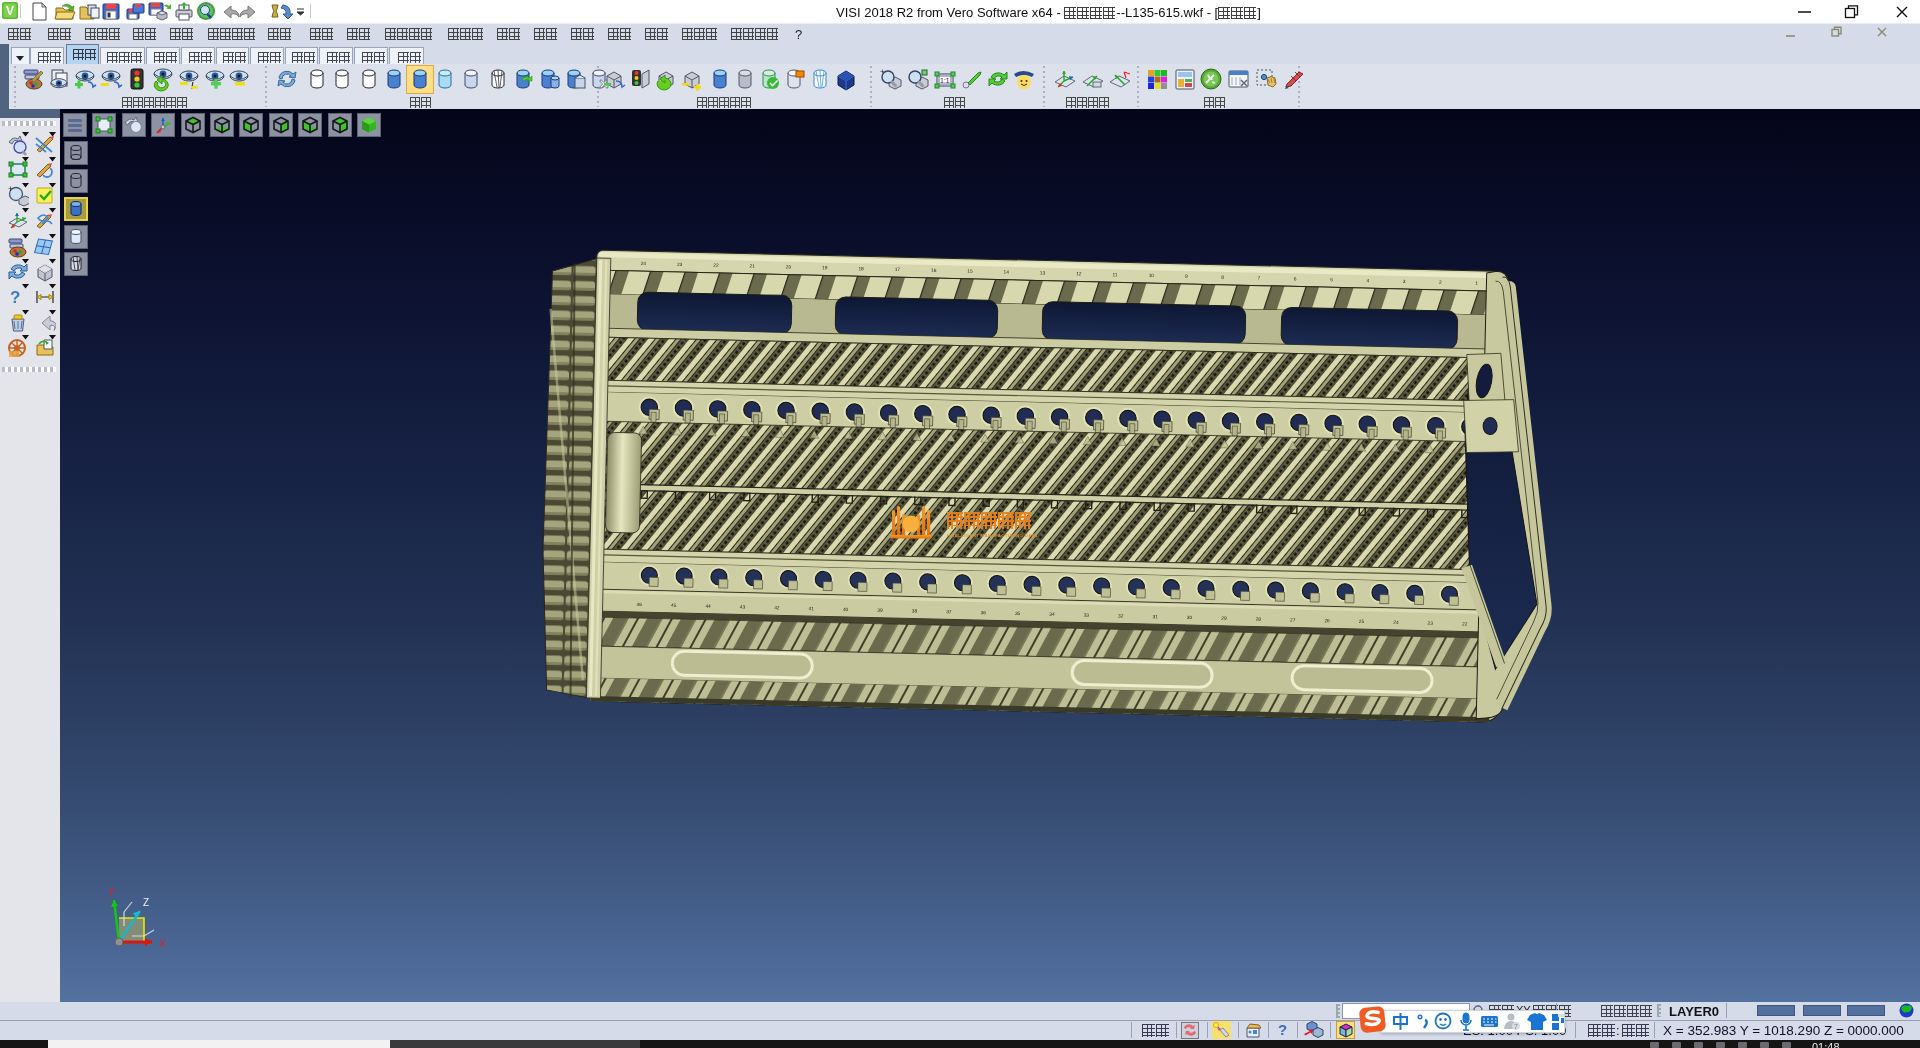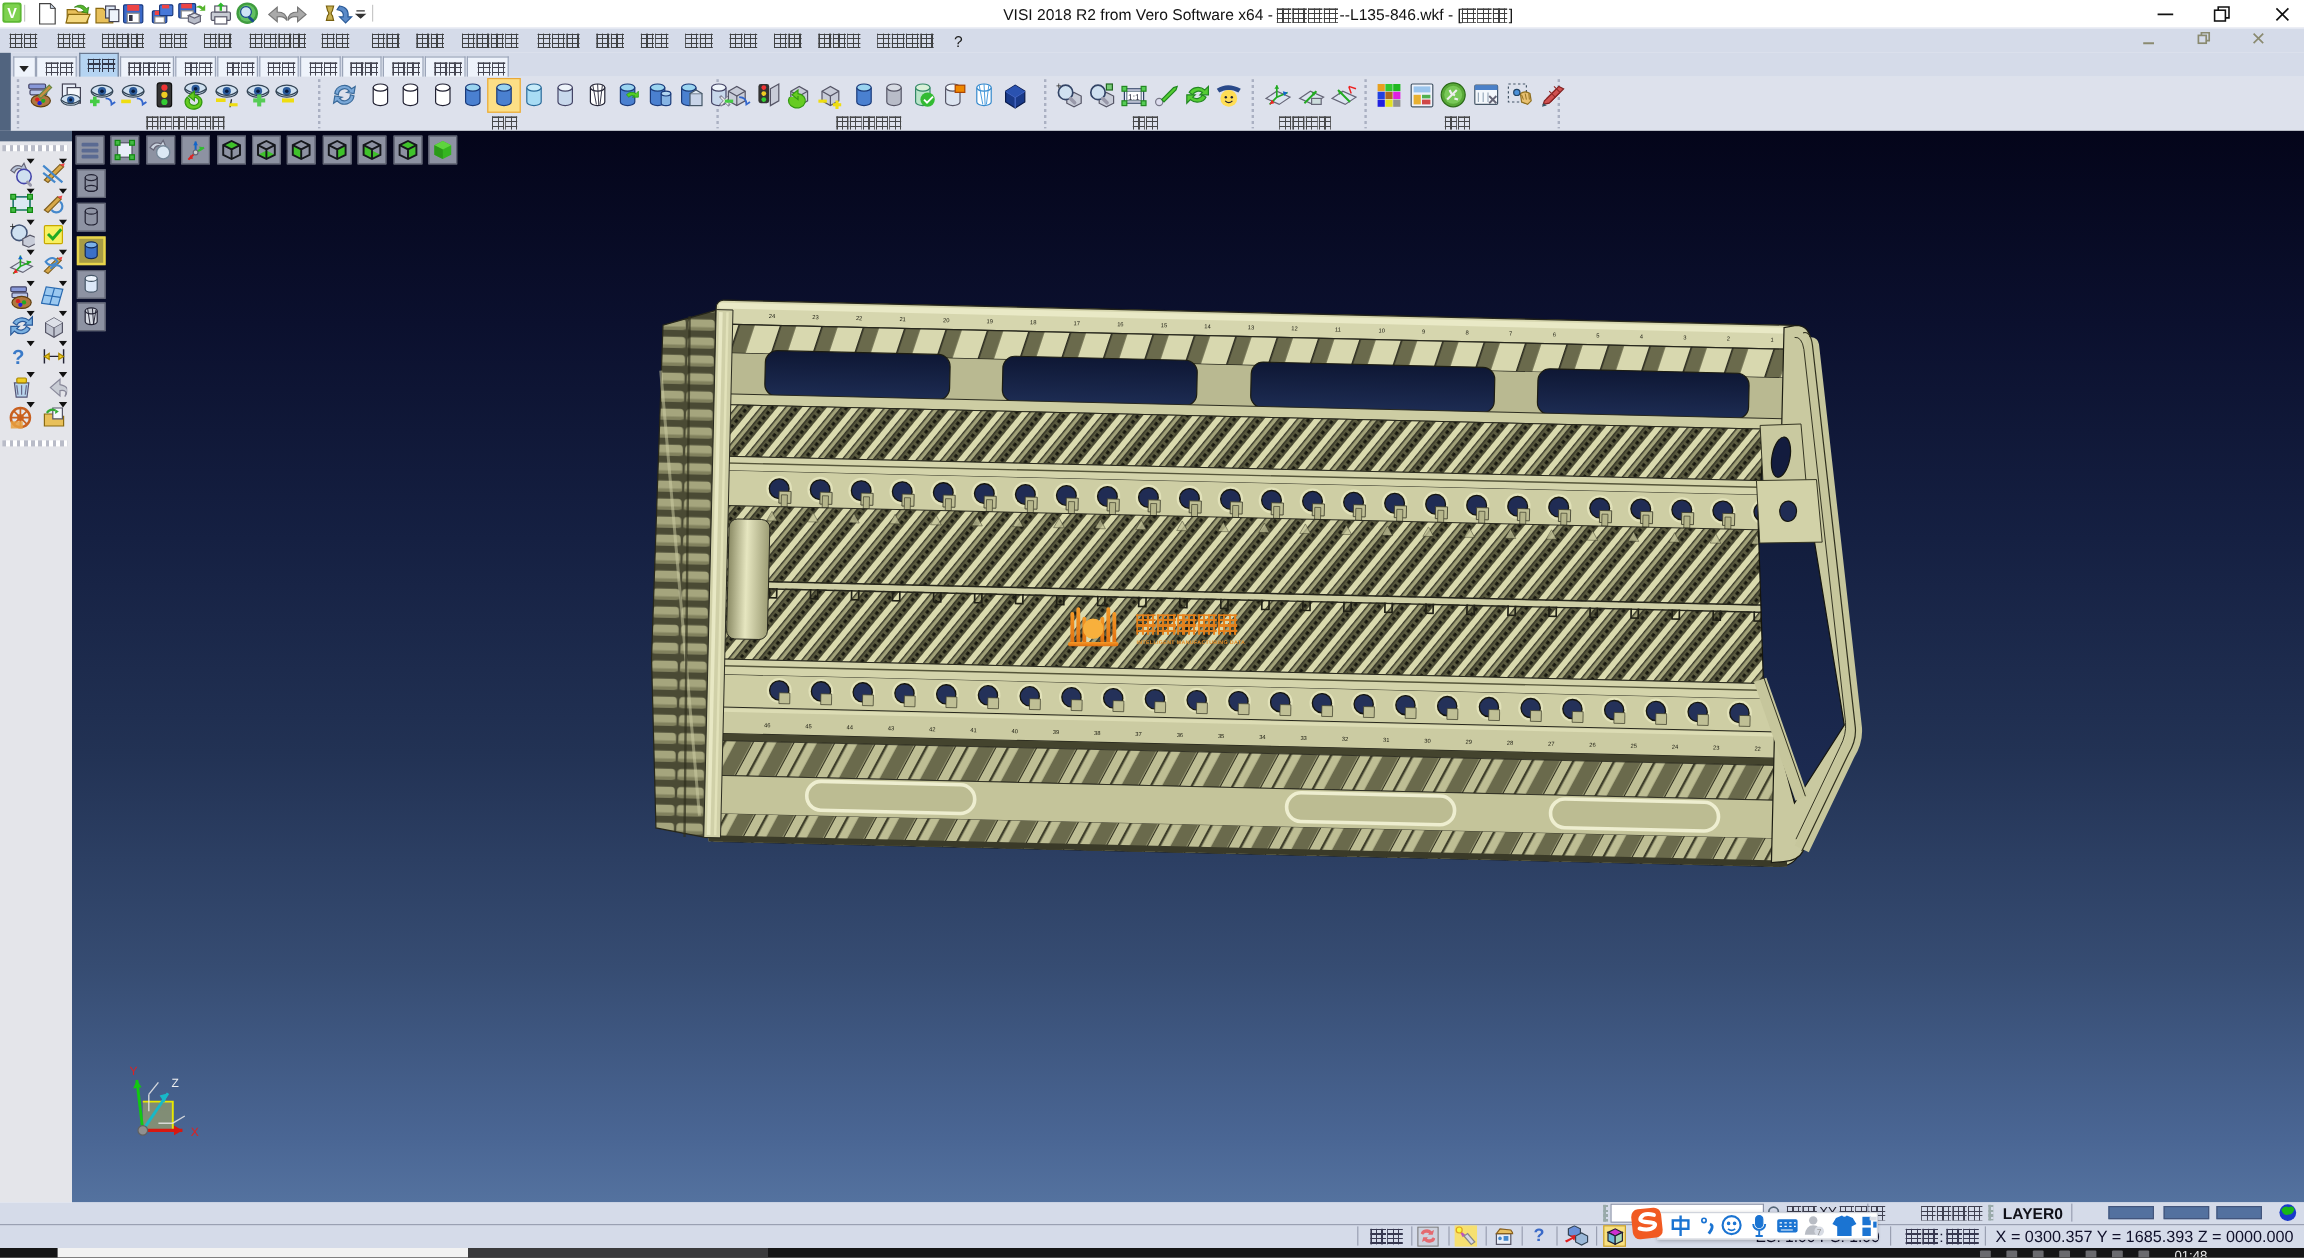--- a/index.html
+++ b/index.html
@@ -44,21 +44,21 @@
 .cjrun{position:absolute;white-space:nowrap}
 </style></head><body>
 <div id="page">
     <div class="abs" id="titlebar"></div>
     <div class="abs" id="title-text" style="left:836px;width:auto;display:flex;align-items:center">
       <span>VISI 2018 R2 from Vero Software x64 -&nbsp;</span>
       <span class="cj" style="width:12px;height:12px;color:#111;margin-right:1px"></span>
       <span class="cj" style="width:12px;height:12px;color:#111;margin-right:1px"></span>
       <span class="cj" style="width:12px;height:12px;color:#111;margin-right:1px"></span>
       <span class="cj" style="width:12px;height:12px;color:#111;margin-right:1px"></span>
-      <span>--L135-846.wkf - [</span>
+      <span>--L135-615.wkf - [</span>
       <span class="cj" style="width:12px;height:12px;color:#111;margin-right:1px"></span>
       <span class="cj" style="width:12px;height:12px;color:#111;margin-right:1px"></span>
       <span class="cj" style="width:12px;height:12px;color:#111;margin-right:1px"></span>
       <span>]</span>
     </div>
     <svg class="abs" style="left:0;top:0" width="330" height="23" viewBox="0 0 330 23">
       <rect x="2" y="2" width="16" height="17" rx="2" fill="#5cb832"></rect>
       <rect x="3.5" y="3.5" width="13" height="14" rx="1.5" fill="#7ed14f"></rect>
       <text x="10" y="15" font-size="12" font-weight="bold" fill="#fff" text-anchor="middle">V</text>
       <rect x="20" y="4" width="1" height="14" fill="#c8c8c8"></rect>
@@ -1183,21 +1183,21 @@
       <path d="M3 6 l6 -3 6 3 -6 3z" fill="#d030d0" stroke="#223"></path>
       <path d="M3 6 l6 3 0 7 -6 -3z" fill="#70b8d8" stroke="#223"></path>
       <path d="M15 6 l-6 3 0 7 6 -3z" fill="#a8d8b8" stroke="#223"></path>
     </svg>
     <div class="abs" style="left:1463px;top:1023px;font-size:13px;color:#10102a">ES: 1.00 PS: 1.00</div>
     <div class="vsep" style="left:1575px;top:1022px;height:16px"></div>
     <div class="cjrun" style="left:1588px;top:1024px"><span class="cj" style="width:13px;height:13px;color:#10102a;margin-right:1px"></span><span class="cj" style="width:13px;height:13px;color:#10102a;margin-right:1px"></span></div>
     <div class="abs" style="left:1616px;top:1023px;font-size:13px;color:#10102a">:</div>
     <div class="cjrun" style="left:1622px;top:1024px"><span class="cj" style="width:13px;height:13px;color:#10102a;margin-right:1px"></span><span class="cj" style="width:13px;height:13px;color:#10102a;margin-right:1px"></span></div>
     <div class="vsep" style="left:1654px;top:1022px;height:16px"></div>
-    <div class="abs" style="left:1663px;top:1023px;font-size:13.5px;color:#10102a">X = 0300.357 Y = 1685.393 Z = 0000.000</div>
+    <div class="abs" style="left:1663px;top:1023px;font-size:13.5px;color:#10102a">X = 352.983 Y = 1018.290 Z = 0000.000</div>
     <div class="abs" style="left:1381px;top:1010px;width:184px;height:23px;background:#fff;border:1px solid #d0d4dc;box-shadow:0 1px 3px rgba(0,0,0,0.25)"></div>
     <svg class="abs" style="left:1358px;top:1005px" width="30" height="30" viewBox="0 0 30 30">
       <rect x="2" y="2" width="25" height="25" rx="6" fill="#f15a22" transform="rotate(-6 15 15)"></rect>
       <path d="M21 8 q-8 -3 -11 1 q-2 3 3 4 l5 1 q5 1 2 4 q-4 3 -12 0" fill="none" stroke="#fff" stroke-width="3.4" stroke-linecap="round" transform="rotate(-6 15 15)"></path>
     </svg>
     <svg class="abs" style="left:1392px;top:1012px" width="172" height="20" viewBox="0 0 172 20">
       <g fill="#1b74d2" stroke="#1b74d2">
         <rect x="2" y="5" width="13" height="7" fill="none" stroke-width="2"></rect>
         <path d="M8.5 1 v17" stroke-width="2"></path>
         <circle cx="28" cy="5" r="1.8" fill="none" stroke-width="1.4"></circle>

